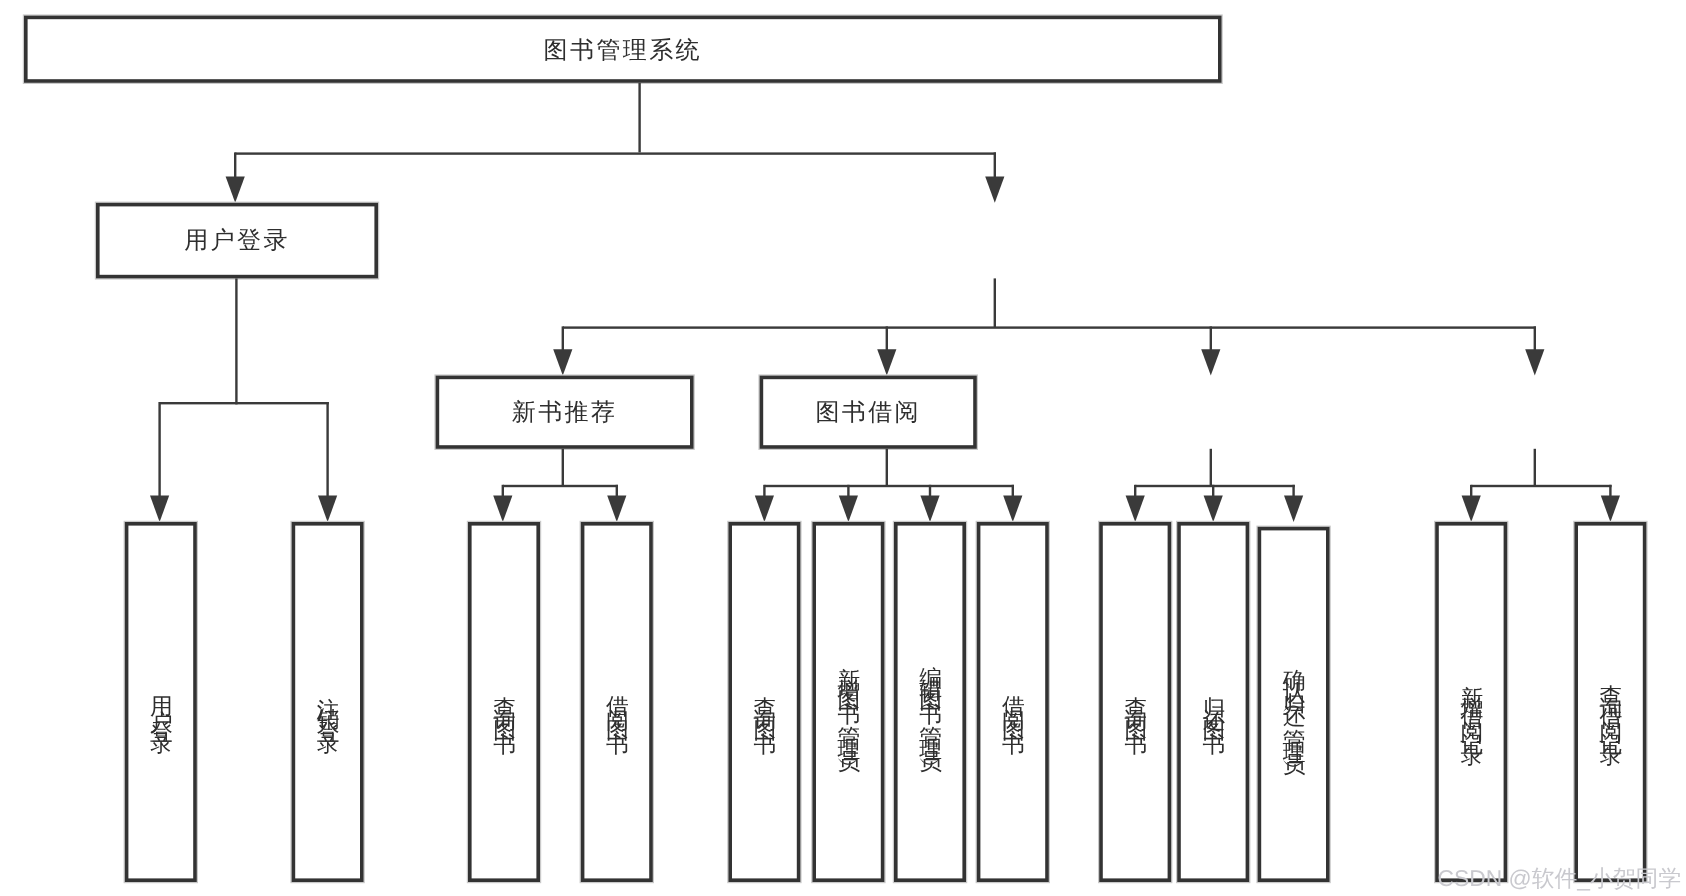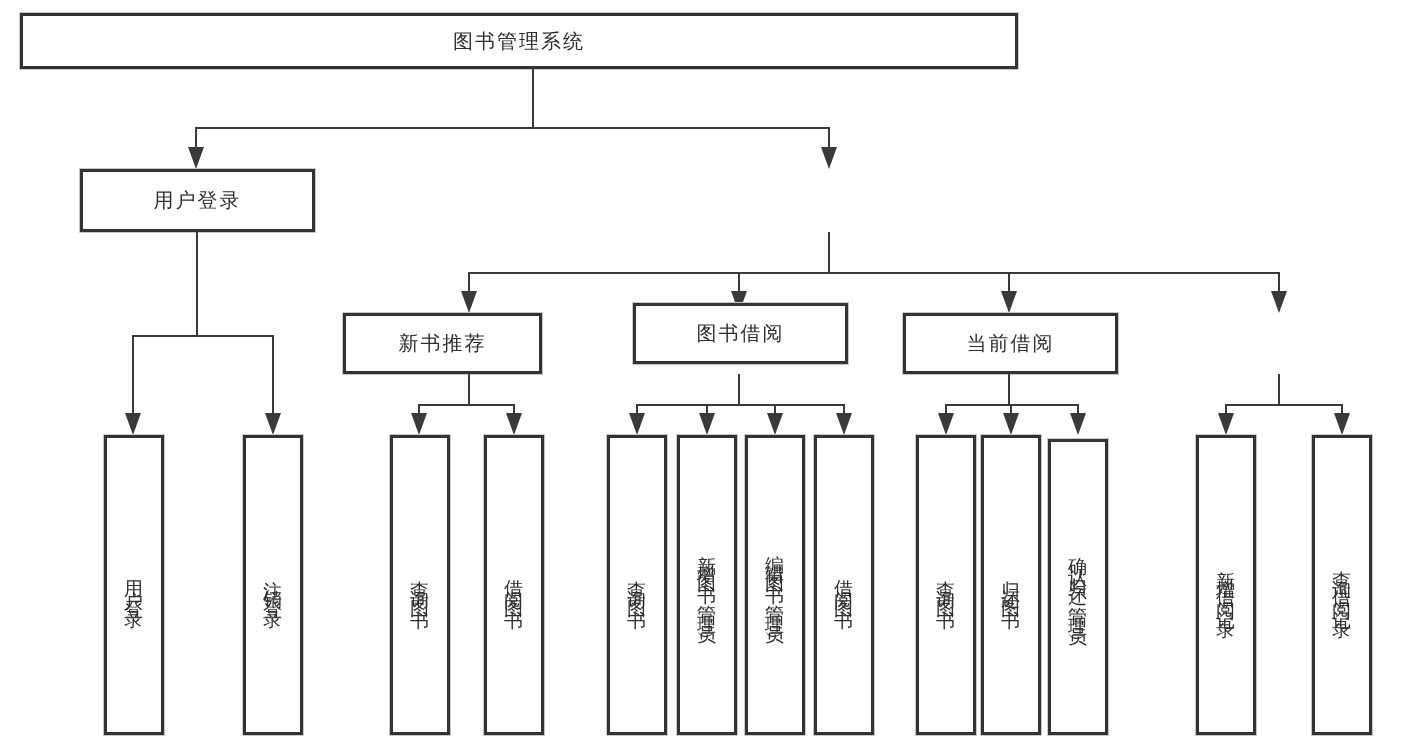--- a/index.html
+++ b/index.html
@@ -57,23 +57,22 @@
   <i class="hl" style="left:469px;top:272px;width:811px"></i>
   <i class="vl" style="left:468px;top:272px;height:22px"></i>
   <i class="ar" style="left:461px;top:291px"></i>
   <i class="vl" style="left:738px;top:272px;height:22px"></i>
   <i class="ar" style="left:731px;top:291px"></i>
   <i class="vl" style="left:1008px;top:272px;height:22px"></i>
   <i class="ar" style="left:1001px;top:291px"></i>
   <i class="vl" style="left:1278px;top:272px;height:22px"></i>
   <i class="ar" style="left:1271px;top:291px"></i>
 
-  <div class="box hbox" style="left:343px;top:313px;width:199px;height:61px">新书推荐</div>
-  <div class="box hbox" style="left:633px;top:303px;width:215px;height:61px">图书借阅</div>
-  <div class="box hbox" style="left:903px;top:313px;width:215px;height:61px">当前借阅</div>
+  <div class="box hbox" style="left:363px;top:313px;width:215px;height:61px">新书推荐</div>
+  <div class="box hbox" style="left:633px;top:313px;width:181px;height:61px">图书借阅</div>
 
   <i class="vl" style="left:468px;top:374px;height:31px"></i>
   <i class="hl" style="left:419px;top:404px;width:96px"></i>
   <i class="vl" style="left:418px;top:404px;height:12px"></i>
   <i class="ar" style="left:411px;top:413px"></i>
   <i class="vl" style="left:513px;top:404px;height:12px"></i>
   <i class="ar" style="left:506px;top:413px"></i>
 
   <i class="vl" style="left:738px;top:374px;height:31px"></i>
   <i class="hl" style="left:637px;top:404px;width:208px"></i>
@@ -113,13 +112,14 @@
   <div class="box leaf" style="left:745px;top:435px;width:60px;height:300px">编辑图书（管理员）</div>
   <div class="box leaf" style="left:814px;top:435px;width:60px;height:300px">借阅图书</div>
 
   <div class="box leaf" style="left:916px;top:435px;width:60px;height:300px">查询图书</div>
   <div class="box leaf" style="left:981px;top:435px;width:60px;height:300px">归还图书</div>
   <div class="box leaf" style="left:1048px;top:439px;width:60px;height:296px">确认归还（管理员）</div>
 
   <div class="box leaf" style="left:1196px;top:435px;width:60px;height:300px">新增借阅记录</div>
   <div class="box leaf" style="left:1312px;top:435px;width:60px;height:300px">查询借阅记录</div>
 
+  <div class="wm">CSDN @软件_小贺同学</div>
 </div>
 
 </body></html>

